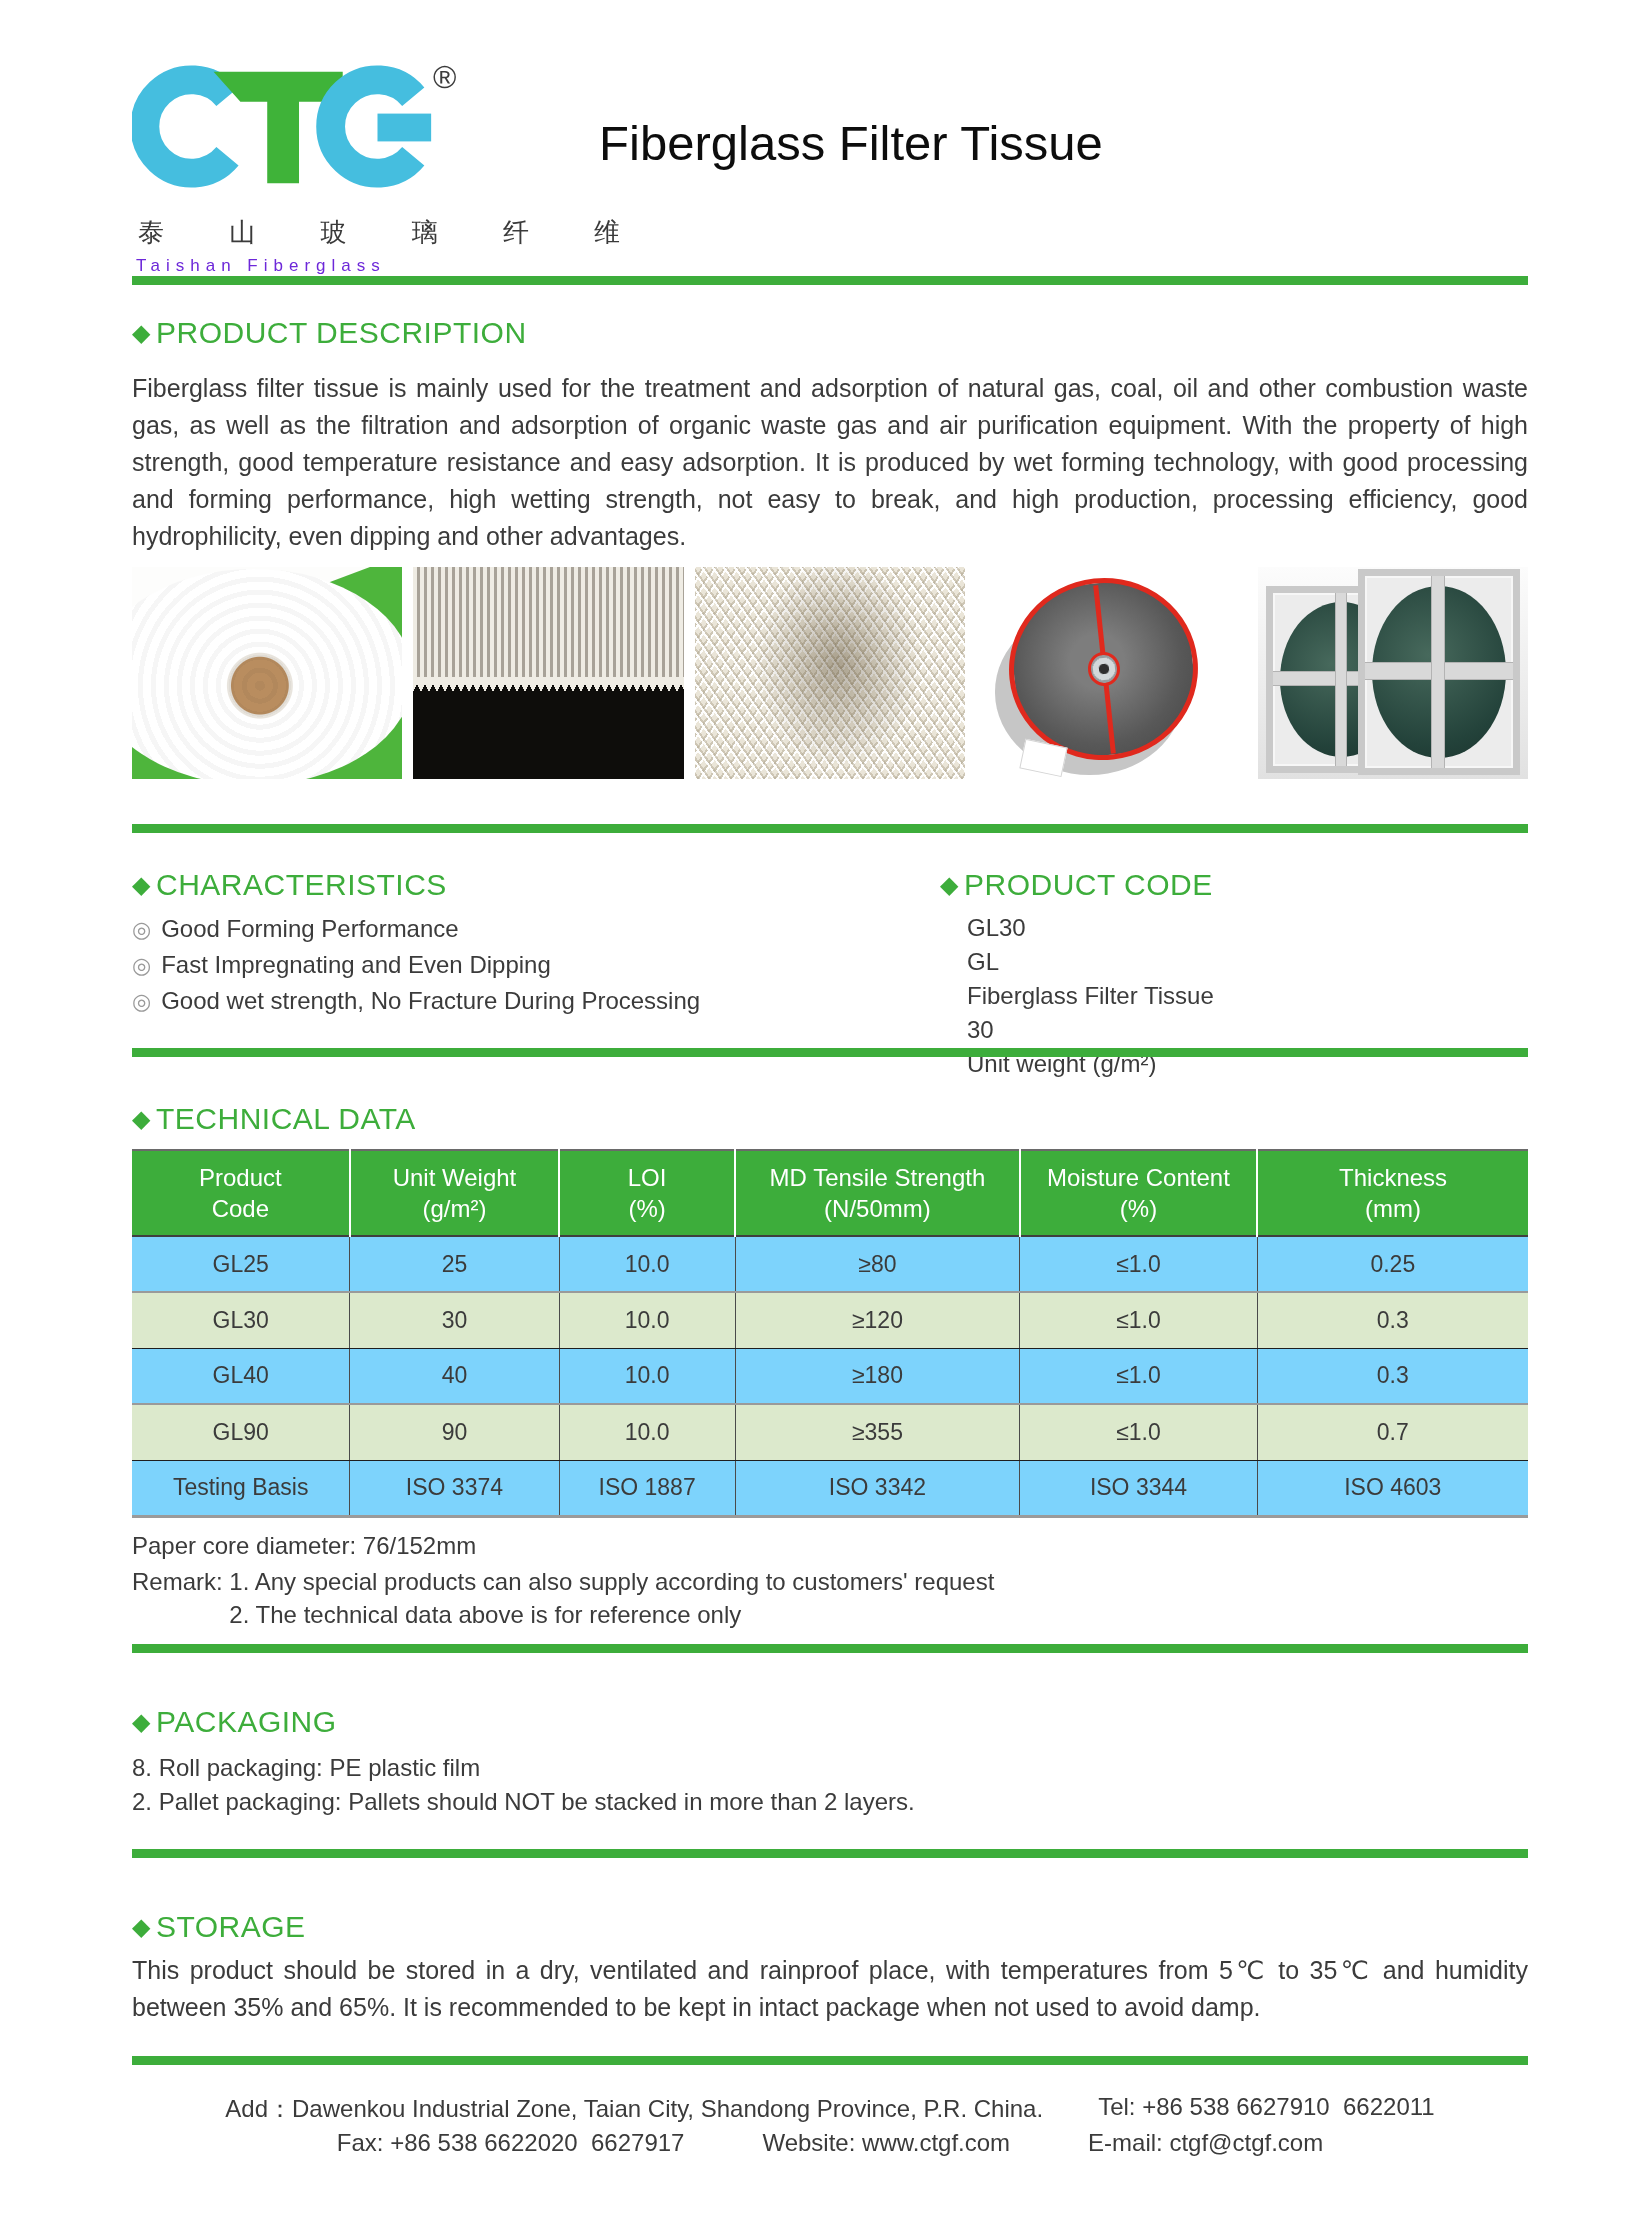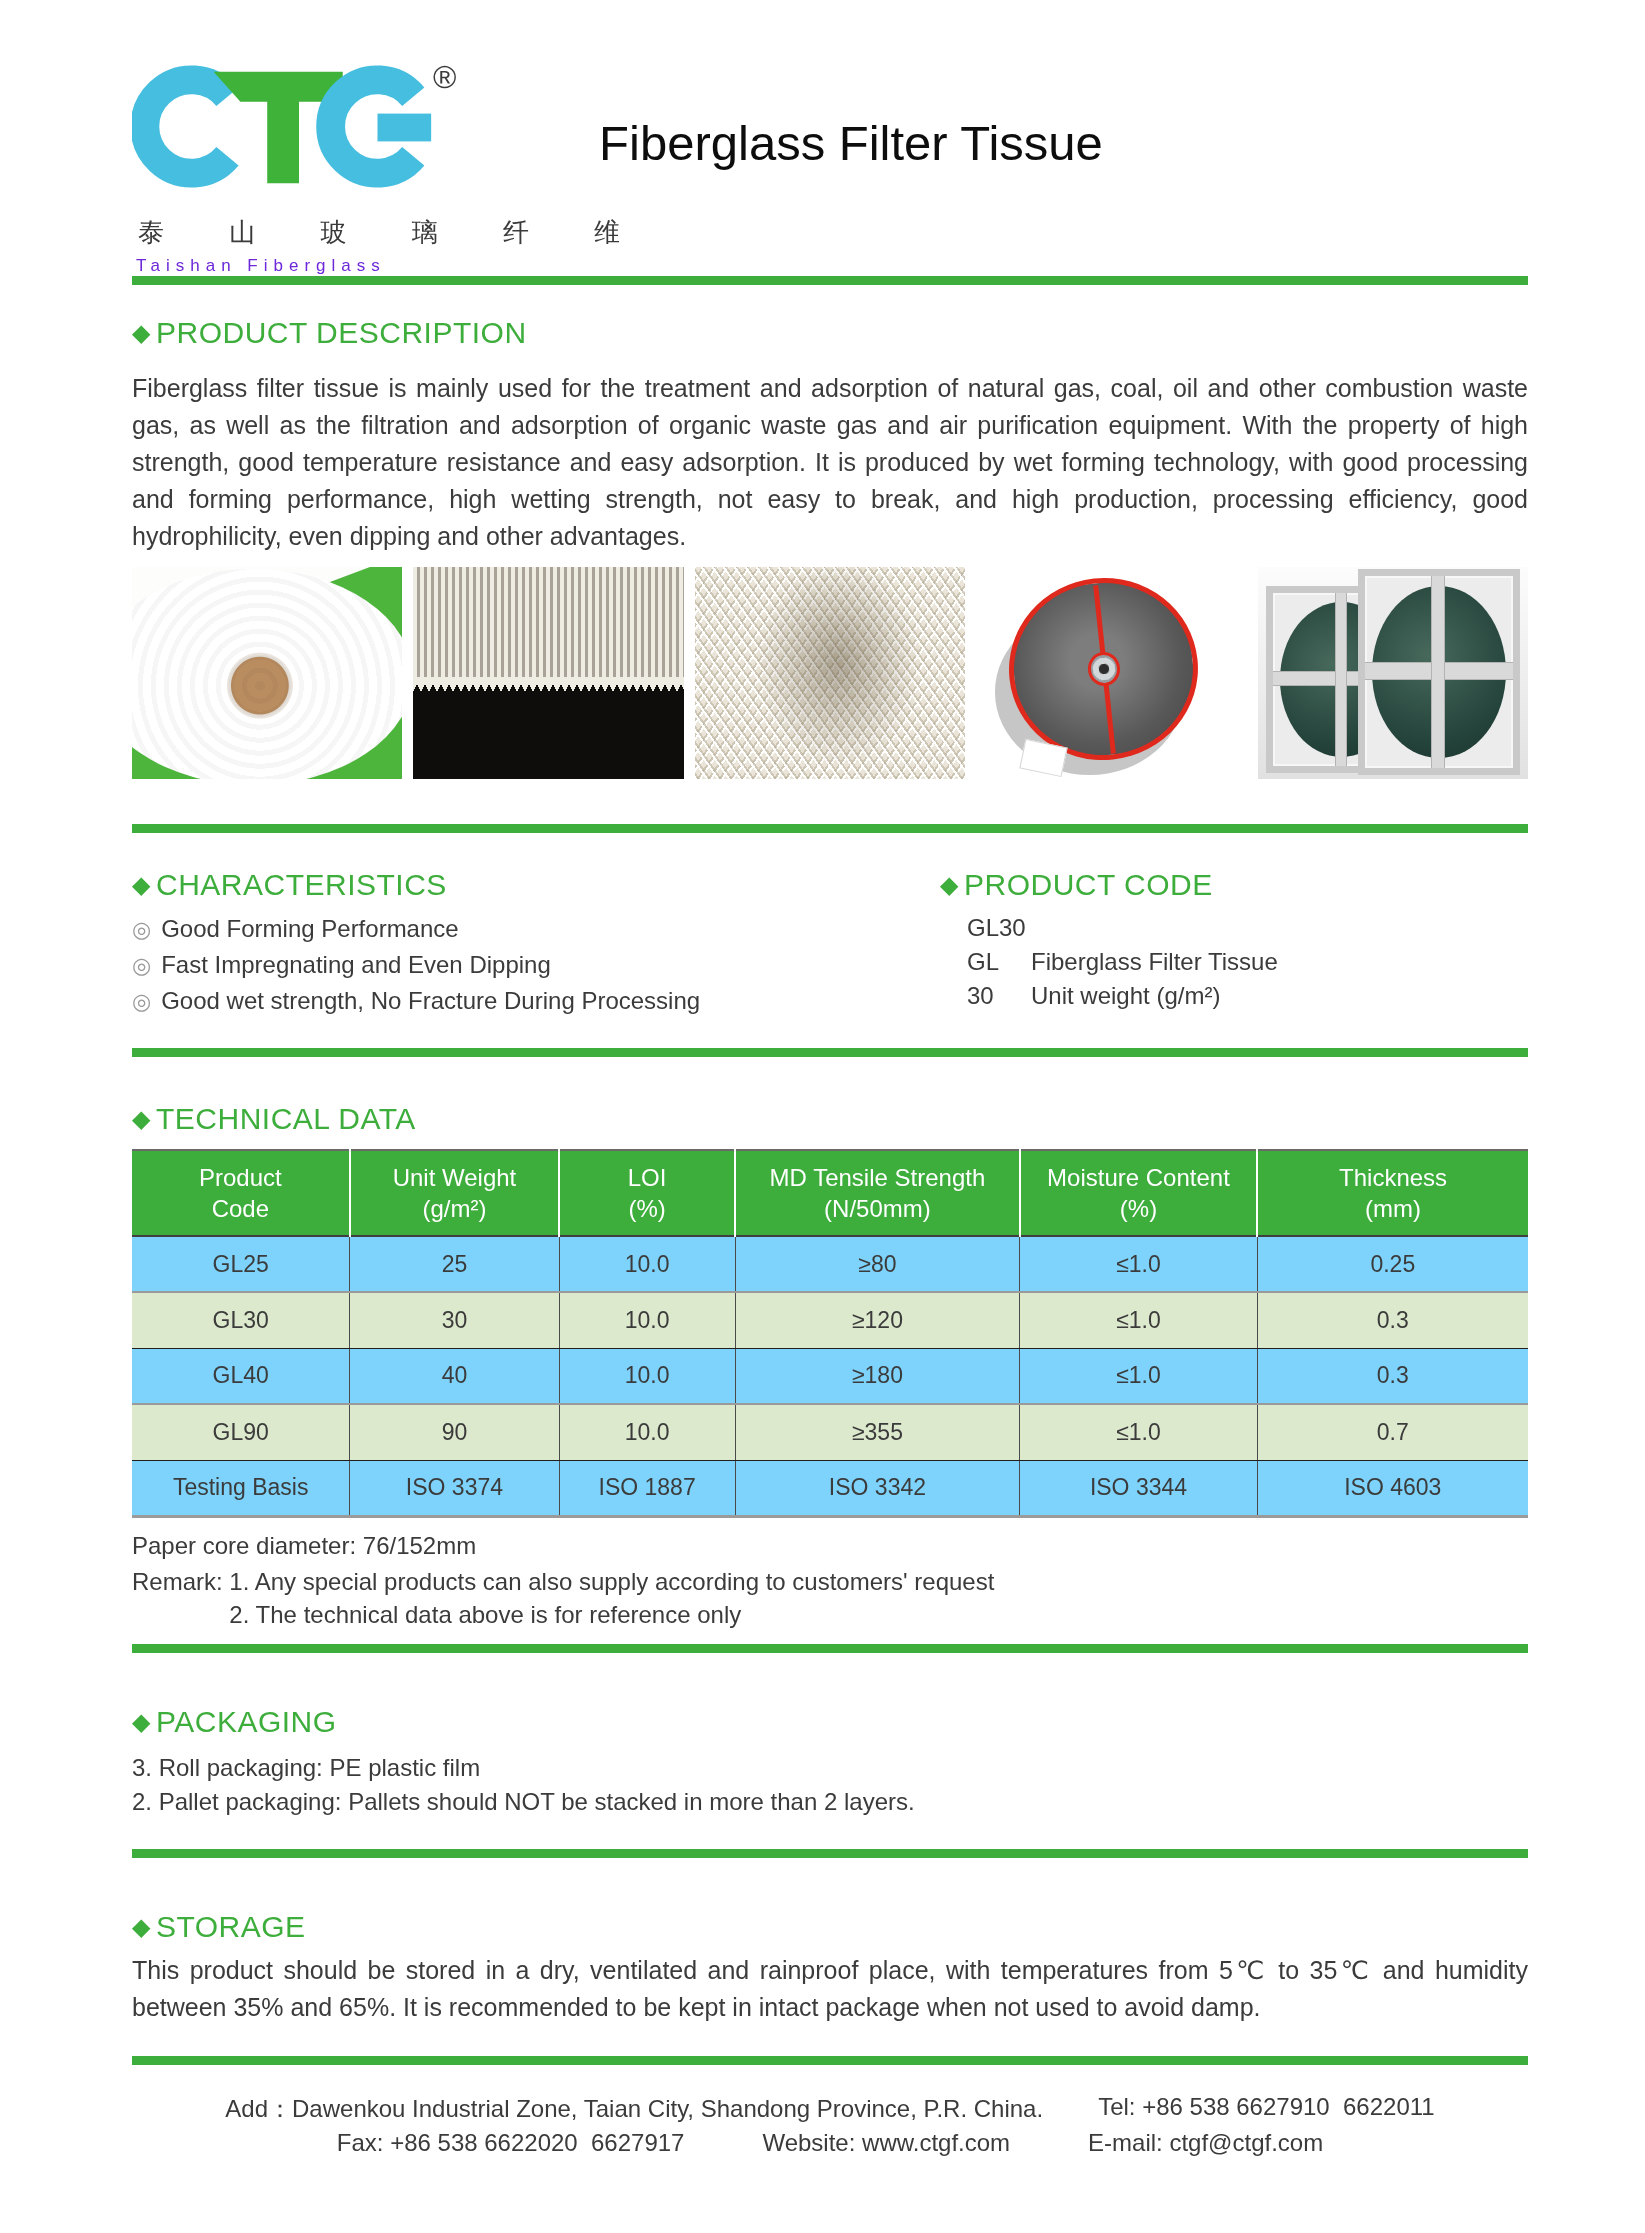--- a/index.html
+++ b/index.html
@@ -108,21 +108,21 @@
     background:#d9d9d9; border-top:1px solid #b3b3b3; border-bottom:1px solid #b3b3b3; }
   .frame .vbar { position:absolute; top:0; left:45%; height:100%; width:9%;
     background:#d9d9d9; border-left:1px solid #b3b3b3; border-right:1px solid #b3b3b3; }
   .frame.f1 { left:3%; top:9%;  width:56%; height:88%; }
   .frame.f2 { left:37%; top:1%; width:60%; height:97%; }
 
   
   .char-list .row { display:flex; align-items:baseline; font-size:24px; line-height:35px; }
   .char-list .bullet { color:#9a9a9a; margin-right:10px; font-size:22px; }
   .pc-code { font-size:24px; line-height:34px; }
-  .pc-row { display:flex; font-size:24px; line-height:34px; }
+  .pc-row { display:flex; font-size:24px; line-height:34px;flex-direction:column; }
   .pc-row .k { width:64px; }
 
   
   table.tech { left:132px; top:1149px; width:1396px; border-collapse:collapse; table-layout:fixed; position:absolute; }
   table.tech th {
     background:#3dad3b; color:#ffffff; font-weight:normal; font-size:24px; line-height:31px;
     height:86px; border-left:2px solid #ffffff; vertical-align:middle; text-align:center;
   }
   table.tech th:first-child { border-left:none; }
   table.tech td {
@@ -336,21 +336,21 @@
   </span>
 </div>
 
 <div class="abs rule" style="top:1644px;"></div>
 
 <div class="abs sec-head" style="left:132px; top:1705px;">
   <span class="diamond">◆</span>
   <span>PACKAGING</span>
 </div>
 <div class="abs plain" style="left:132px; top:1751px;">
-  <div>3. Roll packaging: PE plastic film</div>
+  <div>8. Roll packaging: PE plastic film</div>
   <div>2. Pallet packaging: Pallets should NOT be stacked in more than 2 layers.</div>
 </div>
 
 <div class="abs rule" style="top:1849px;"></div>
 
 <div class="abs sec-head" style="left:132px; top:1910px;">
   <span class="diamond">◆</span>
   <span>STORAGE</span>
 </div>
 <div class="abs para" style="left:132px; top:1952px; width:1396px;">This product should be stored in a dry, ventilated and rainproof place, with temperatures from 5℃ to 35℃ and humidity between 35% and 65%. It is recommended to be kept in intact package when not used to avoid damp.</div>

